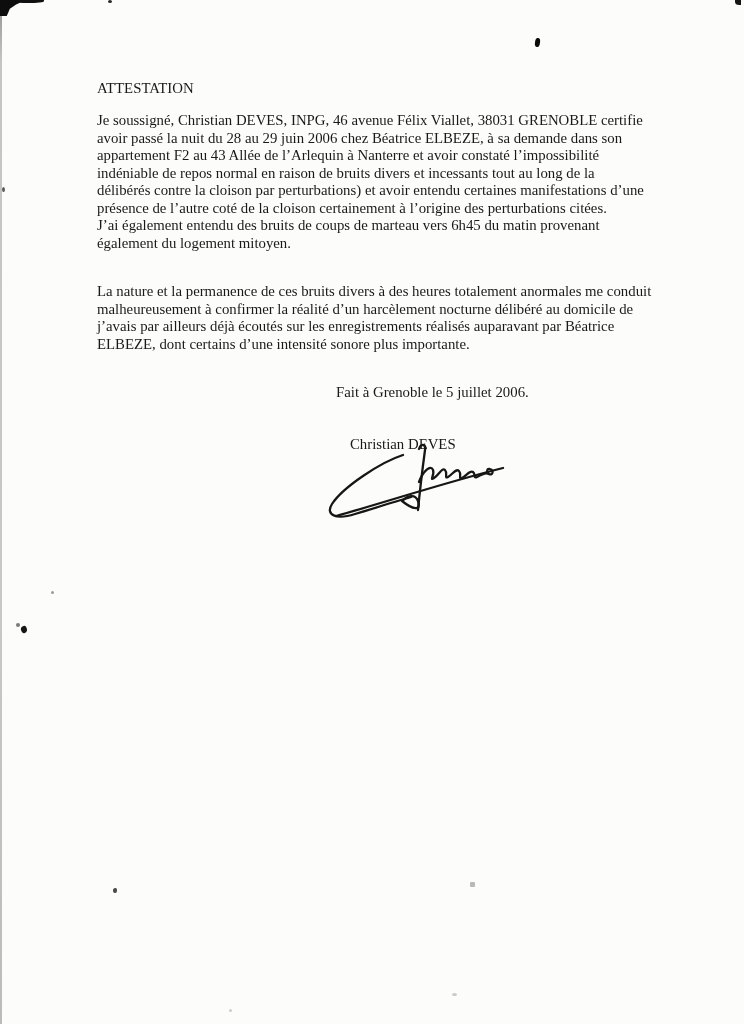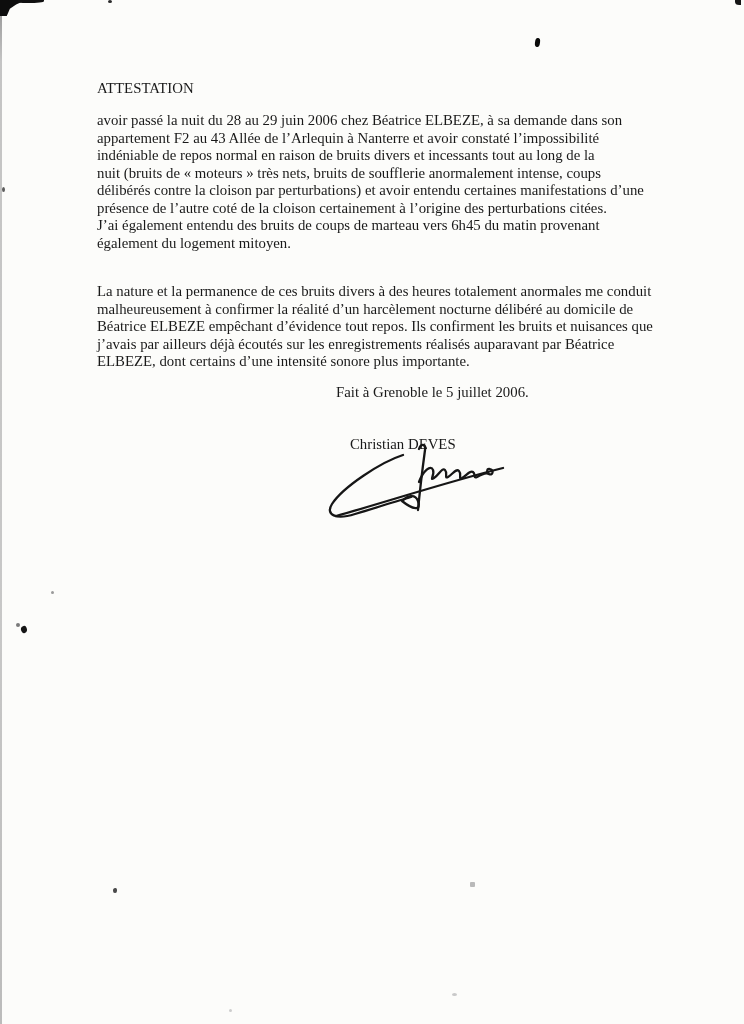--- a/index.html
+++ b/index.html
@@ -88,34 +88,33 @@
   .speck-g { left: 229px; top: 1009px; width: 3px; height: 3px; background: #cdcdcd; border-radius: 50%; }
 </style>
 </head>
 <body>
 
 <div class="page">
 
   <div class="doc-title">ATTESTATION</div>
 
   <div class="paragraph p1">
+      <div class="text-line">Je soussigné, Christian DEVES, INPG, 46 avenue Félix Viallet, 38031 GRENOBLE certifie</div>
       <div class="text-line">avoir passé la nuit du 28 au 29 juin 2006 chez Béatrice ELBEZE, à sa demande dans son</div>
       <div class="text-line">appartement F2 au 43 Allée de l’Arlequin à Nanterre et avoir constaté l’impossibilité</div>
       <div class="text-line">indéniable de repos normal en raison de bruits divers et incessants tout au long de la</div>
-      <div class="text-line">nuit (bruits de « moteurs » très nets, bruits de soufflerie anormalement intense, coups</div>
       <div class="text-line">délibérés contre la cloison par perturbations) et avoir entendu certaines manifestations d’une</div>
       <div class="text-line">présence de l’autre coté de la cloison certainement à l’origine des perturbations citées.</div>
       <div class="text-line">J’ai également entendu des bruits de coups de marteau vers 6h45 du matin provenant</div>
       <div class="text-line">également du logement mitoyen.</div>
     </div>
 
   <div class="paragraph p2">
       <div class="text-line">La nature et la permanence de ces bruits divers à des heures totalement anormales me conduit</div>
       <div class="text-line">malheureusement à confirmer la réalité d’un harcèlement nocturne délibéré au domicile de</div>
-      <div class="text-line">Béatrice ELBEZE empêchant d’évidence tout repos. Ils confirment les bruits et nuisances que</div>
       <div class="text-line">j’avais par ailleurs déjà écoutés sur les enregistrements réalisés auparavant par Béatrice</div>
       <div class="text-line">ELBEZE, dont certains d’une intensité sonore plus importante.</div>
     </div>
 
   <div class="dateline">Fait à Grenoble le 5 juillet 2006.</div>
 
   <div class="signatory">Christian DEVES</div>
 
   <div class="signature-wrap">
     <svg viewBox="0 0 198 88" xmlns="http://www.w3.org/2000/svg" fill="none" stroke="#161616" stroke-width="2.3" stroke-linecap="round" stroke-linejoin="round">

